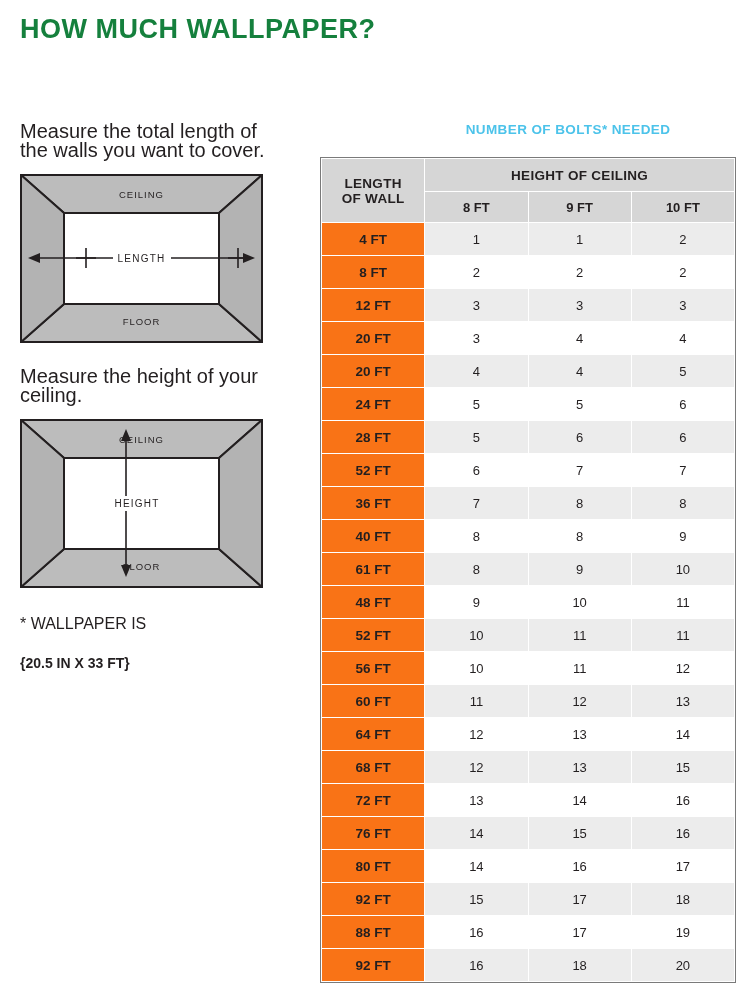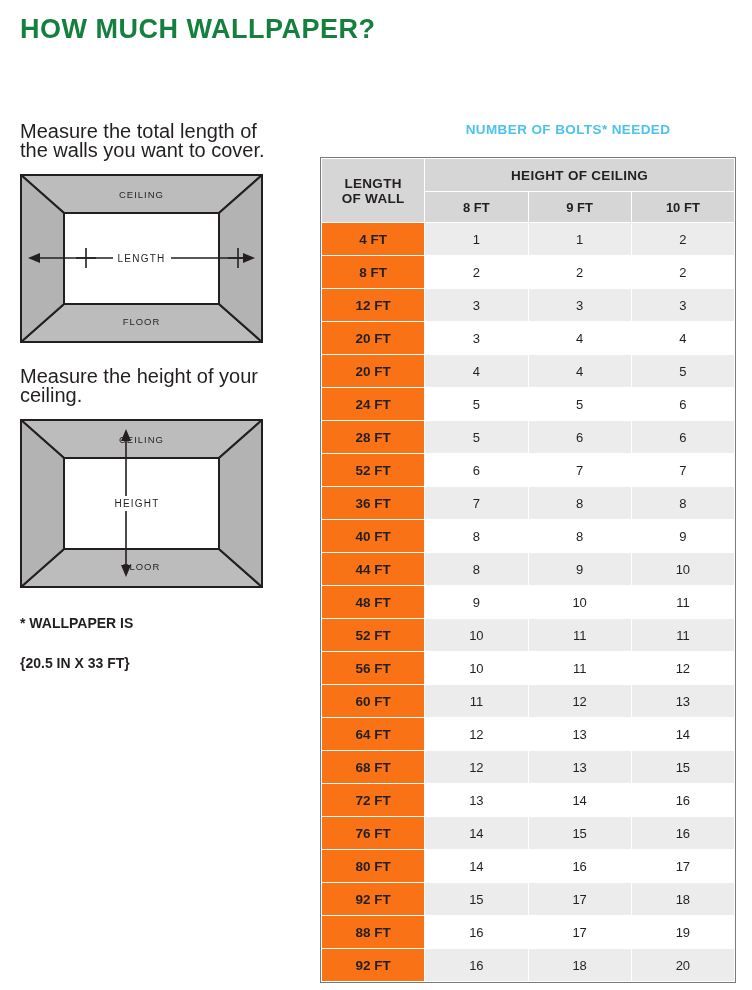--- a/index.html
+++ b/index.html
@@ -68,22 +68,22 @@
   }
   .diag-center-label {
     font-size: 10px;
     fill: #231f20;
     letter-spacing: 1.2px;
     font-family: "Liberation Sans", sans-serif;
   }
 
   .footnote-block {
     margin-top: 26px;
-    font-size: 14px;
-    font-weight: bold;
+    font-size: 16px;
+    font-weight: normal;
     line-height: 19px;
   }
   .footnote-block .indent {
     padding-left: 13px;
   }
   .bolt-size {
     margin-top: 20px;
     font-size: 14px;
     font-weight: bold;
     line-height: 20px;
@@ -282,21 +282,21 @@
               <td class="val">8</td>
               <td class="val">8</td>
             </tr>
             <tr class="alt">
               <td class="row-head">40 FT</td>
               <td class="val">8</td>
               <td class="val">8</td>
               <td class="val">9</td>
             </tr>
             <tr>
-              <td class="row-head">44 FT</td>
+              <td class="row-head">61 FT</td>
               <td class="val">8</td>
               <td class="val">9</td>
               <td class="val">10</td>
             </tr>
             <tr class="alt">
               <td class="row-head">48 FT</td>
               <td class="val">9</td>
               <td class="val">10</td>
               <td class="val">11</td>
             </tr>

